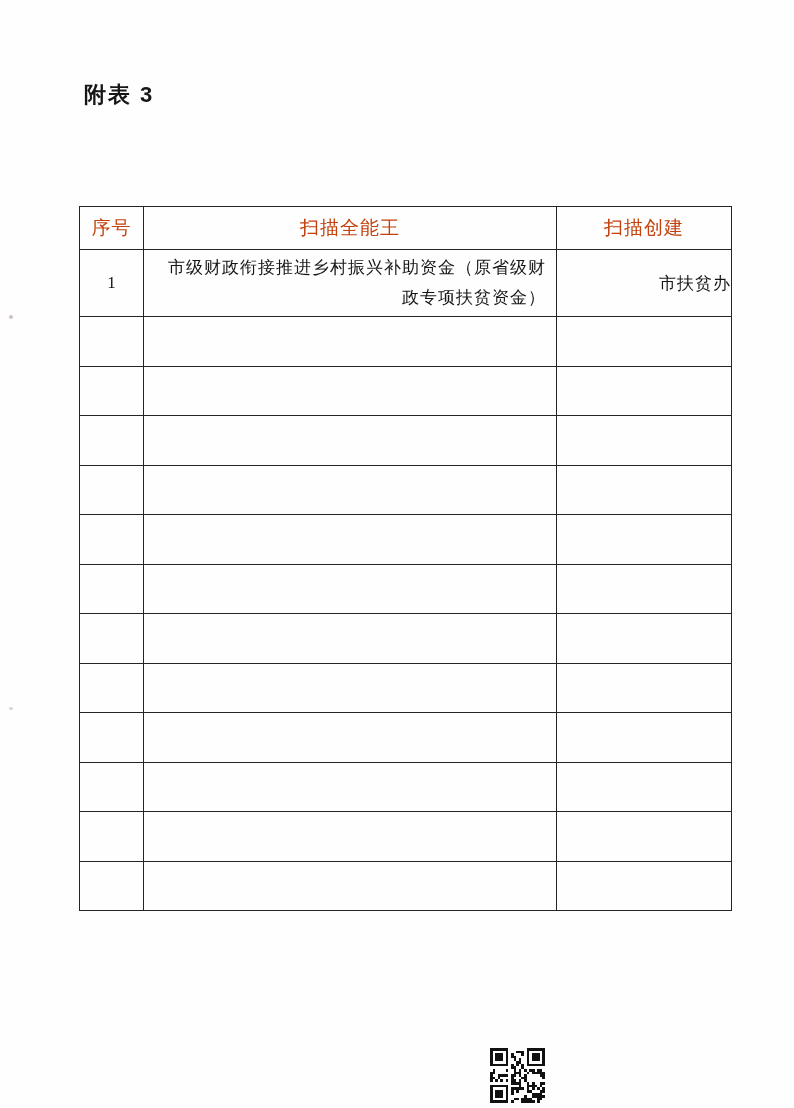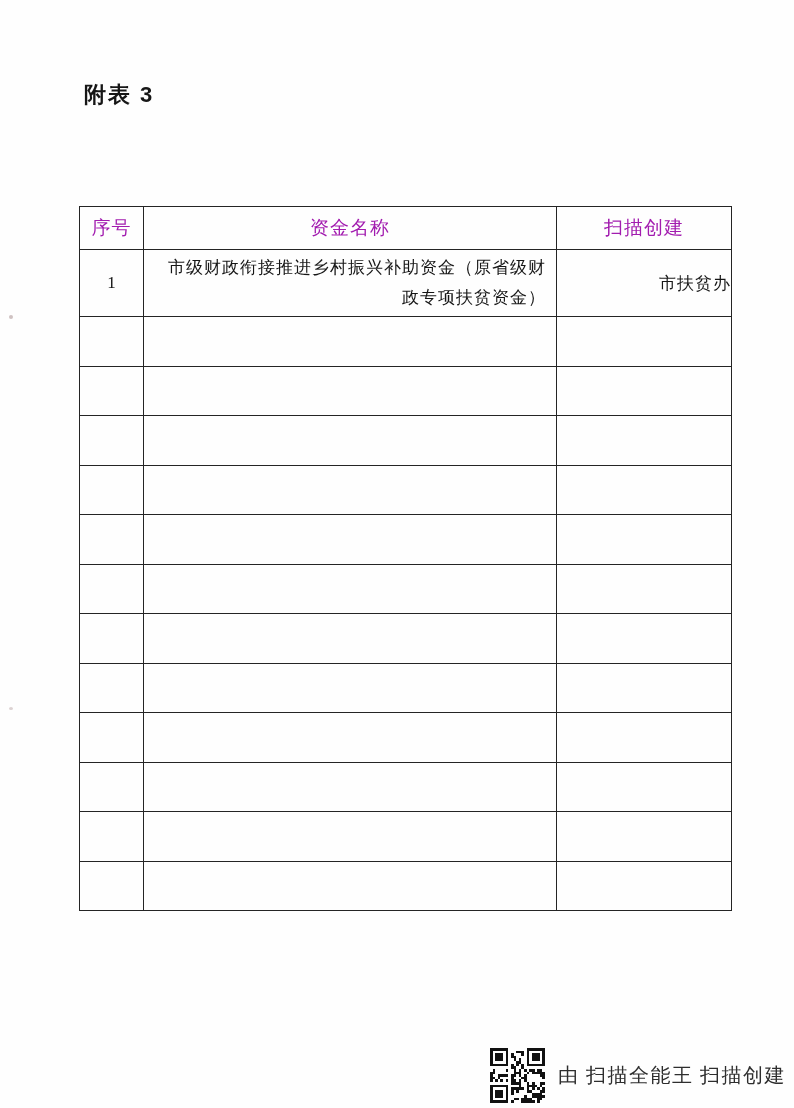--- a/index.html
+++ b/index.html
@@ -52,21 +52,21 @@
     padding: 0;
     vertical-align: middle;
   }
   .funds-table th {
     height: 42px;
     font-family: "Liberation Sans", "DejaVu Sans", sans-serif;
     font-weight: 500;
     font-size: 19px;
     letter-spacing: 1px;
     text-align: center;
-    color: #a21caf;
+    color: #c2410c;
   }
   .funds-table td {
     font-size: 17px;
     color: #161616;
   }
   tr.data-row td { height: 60px; }
   td.cell-no {
     text-align: center;
     font-family: "Liberation Serif", "DejaVu Serif", serif;
     font-size: 17px;
@@ -121,21 +121,21 @@
 
   <table class="funds-table">
     <colgroup>
       <col style="width:64px">
       <col style="width:413px">
       <col style="width:175px">
     </colgroup>
     <thead>
       <tr>
         <th>序号</th>
-        <th>资金名称</th>
+        <th>扫描全能王</th>
         <th>扫描创建</th>
       </tr>
     </thead>
     <tbody id="table-body">
       <tr class="data-row">
         <td class="cell-no">1</td>
         <td class="cell-fund">市级财政衔接推进乡村振兴补助资金（原省级财政专项扶贫资金）</td>
         <td class="cell-dept">市扶贫办</td>
       </tr>
     <tr class="empty-row">
@@ -417,16 +417,15 @@
         <rect x="0" y="19" width="1" height="1" fill="#111"></rect>
         <rect x="6" y="19" width="1" height="1" fill="#111"></rect>
         <rect x="0" y="20" width="1" height="1" fill="#111"></rect>
         <rect x="1" y="20" width="1" height="1" fill="#111"></rect>
         <rect x="2" y="20" width="1" height="1" fill="#111"></rect>
         <rect x="3" y="20" width="1" height="1" fill="#111"></rect>
         <rect x="4" y="20" width="1" height="1" fill="#111"></rect>
         <rect x="5" y="20" width="1" height="1" fill="#111"></rect>
         <rect x="6" y="20" width="1" height="1" fill="#111"></rect>
       </svg>
-    <span class="scan-caption">由 扫描全能王 扫描创建</span>
   </div>
 
 </div>
 
 </body></html>

